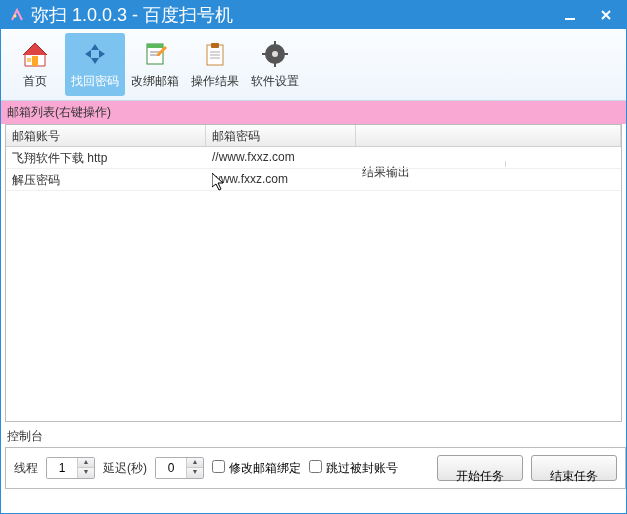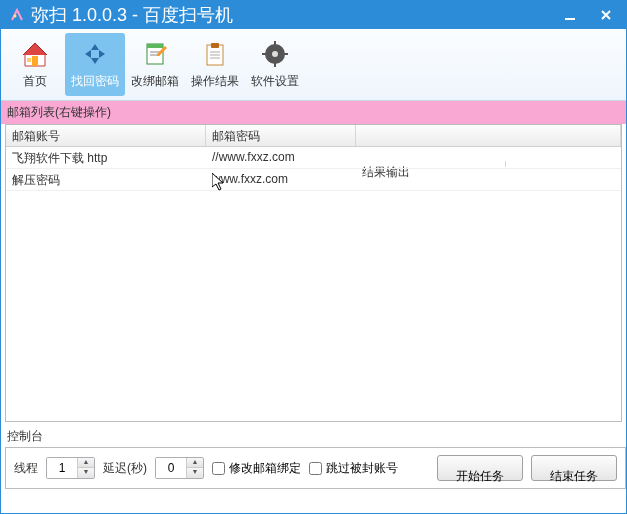--- a/index.html
+++ b/index.html
@@ -34,21 +34,21 @@
   .cursor-arrow { position: absolute; left: 206px; top: 26px; pointer-events: none; }
   
   .control-label { padding: 2px 6px; font-size: 12px; color: #333; margin-top: 4px; }
   .control-panel { border: 1px solid #bcbcbc; margin: 0 0 4px 4px; padding: 6px 8px; background: #fff; display: flex; align-items: center; gap: 8px; height: 42px; }
   .ctrl-label { font-size: 12px; color: #333; }
   .spinner { display: inline-flex; align-items: center; border: 1px solid #abadb3; border-radius: 2px; height: 22px; background: #fff; }
   .spinner input { width: 30px; text-align: center; border: none; outline: none; font-size: 12px; height: 20px; }
   .spinner-btns { display: flex; flex-direction: column; border-left: 1px solid #ccc; }
   .spinner-btn { width: 16px; height: 10px; font-size: 7px; line-height: 8px; text-align: center; background: linear-gradient(#f7f7f7,#e3e3e3); cursor: pointer; color: #555; }
   .spinner-btn:first-child { border-bottom: 1px solid #ccc; }
-  .checkbox-wrap { display: inline-flex; align-items: center; gap: 4px; }
+  .checkbox-wrap { display: inline-flex; align-items: flex-start; gap: 4px; }
   .checkbox-wrap input { width: 13px; height: 13px; }
   .spacer { flex: 1; }
   .action-btn { height: 24px; padding: 12px 18px; border: 1px solid #a0a0a0; background: linear-gradient(#fdfdfd,#e6e6e6); border-radius: 3px; font-size: 12px; cursor: pointer; }
 </style>
 </head>
 <body>
 
 <div class="titlebar">
   <span class="titlebar-icon">
     <svg width="14" height="14" viewBox="0 0 14 14">

